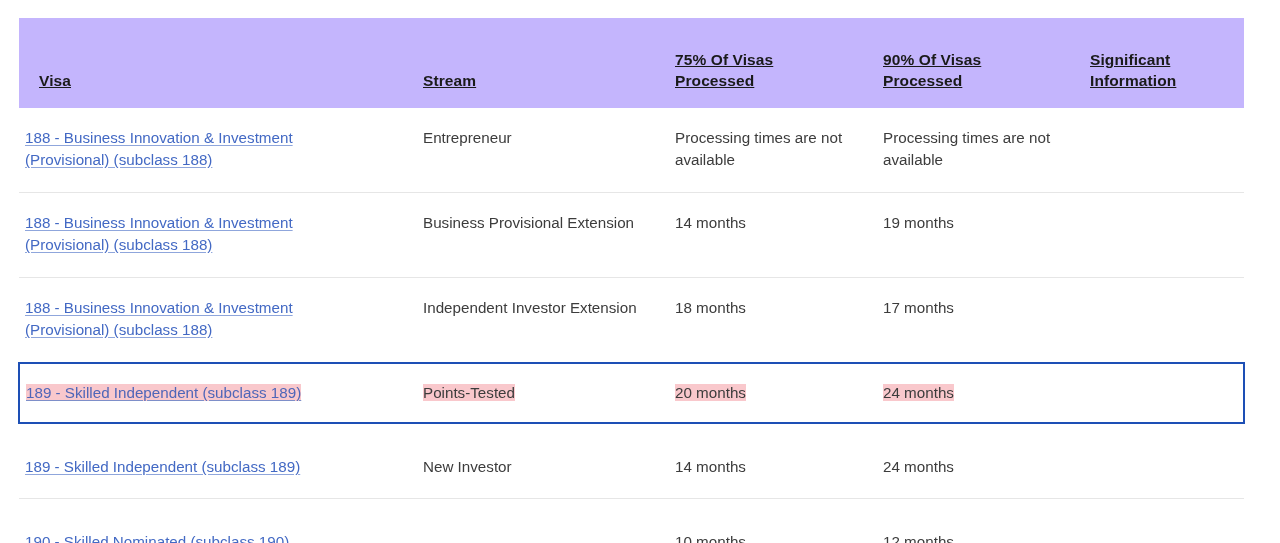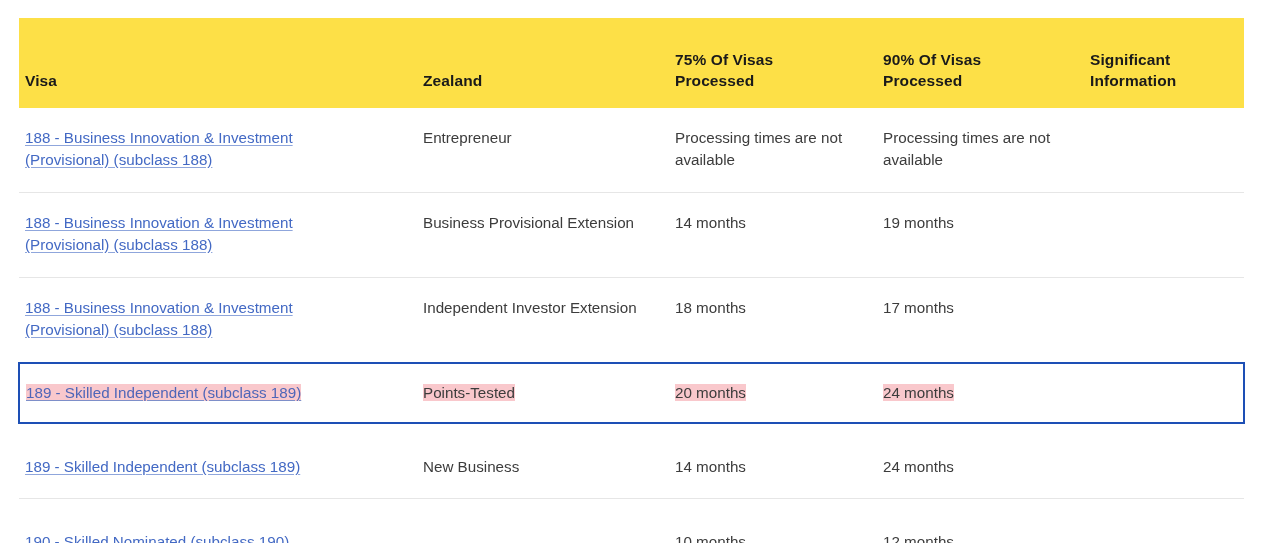--- a/index.html
+++ b/index.html
@@ -38,33 +38,34 @@
   }
 
   
   col.c-visa   { width: 398px; }
   col.c-stream { width: 252px; }
   col.c-p75    { width: 208px; }
   col.c-p90    { width: 207px; }
   col.c-add    { width: 160px; }
 
   thead th {
-    background: #fde047;
+    background: #c4b5fd;
     vertical-align: bottom;
     text-align: left;
     font-weight: bold;
     font-size: 15.5px;
     color: #1a1a1a;
     line-height: 1.35;
     padding: 0 14px 16px 6px;
     height: 74px;
     border: 0;
     letter-spacing: 0.1px;
+    text-decoration: underline;
   }
-  thead th.first-col { padding-left: 6px; }
+  thead th.first-col { padding-left: 20px; }
 
   tbody td {
     vertical-align: top;
     text-align: left;
     font-size: 15.2px;
     color: #3c3c3c;
     line-height: 1.42;
     padding: 32px 14px 20px 6px;
     border-bottom: 1px solid #e6e6e6;
     background: transparent;
@@ -115,21 +116,21 @@
       <colgroup>
         <col class="c-visa">
           <col class="c-stream">
           <col class="c-p75">
           <col class="c-p90">
           <col class="c-add">
       </colgroup>
       <thead>
         <tr>
           <th class="first-col">Visa</th>
-          <th>Zealand</th>
+          <th>Stream</th>
           <th>
             <span>75% Of Visas</span><br>
             <span>Processed</span>
           </th>
           <th>
             <span>90% Of Visas</span><br>
             <span>Processed</span>
           </th>
           <th>
             <span>Significant</span><br>
@@ -161,21 +162,21 @@
           </tr>
           <tr class="selected">
             <td class="cell-first"><a class="visa-link" href="#"><span class="hl">189 - Skilled Independent (subclass 189)</span></a></td>
             <td><span class="hl">Points-Tested</span></td>
             <td><span class="hl">20 months</span></td>
             <td><span class="hl">24 months</span></td>
             <td class="cell-last"><span class="empty-cell"></span></td>
           </tr>
           <tr>
             <td><a class="visa-link" href="#">189 - Skilled Independent (subclass 189)</a></td>
-            <td>New Business</td>
+            <td>New Investor</td>
             <td>14 months</td>
             <td>24 months</td>
             <td><span class="empty-cell"></span></td>
           </tr>
           <tr>
             <td><a class="visa-link" href="#">190 - Skilled Nominated (subclass 190)</a></td>
             <td><span class="empty-cell"></span></td>
             <td>10 months</td>
             <td>12 months</td>
             <td><span class="empty-cell"></span></td>

